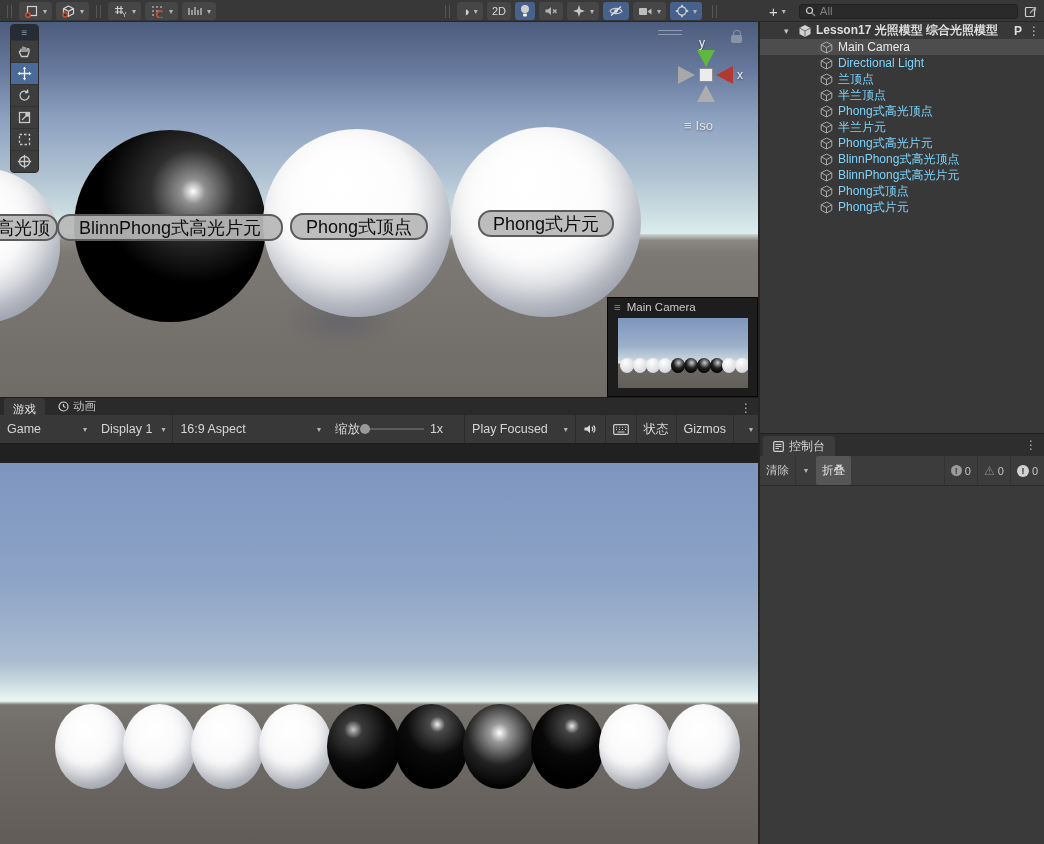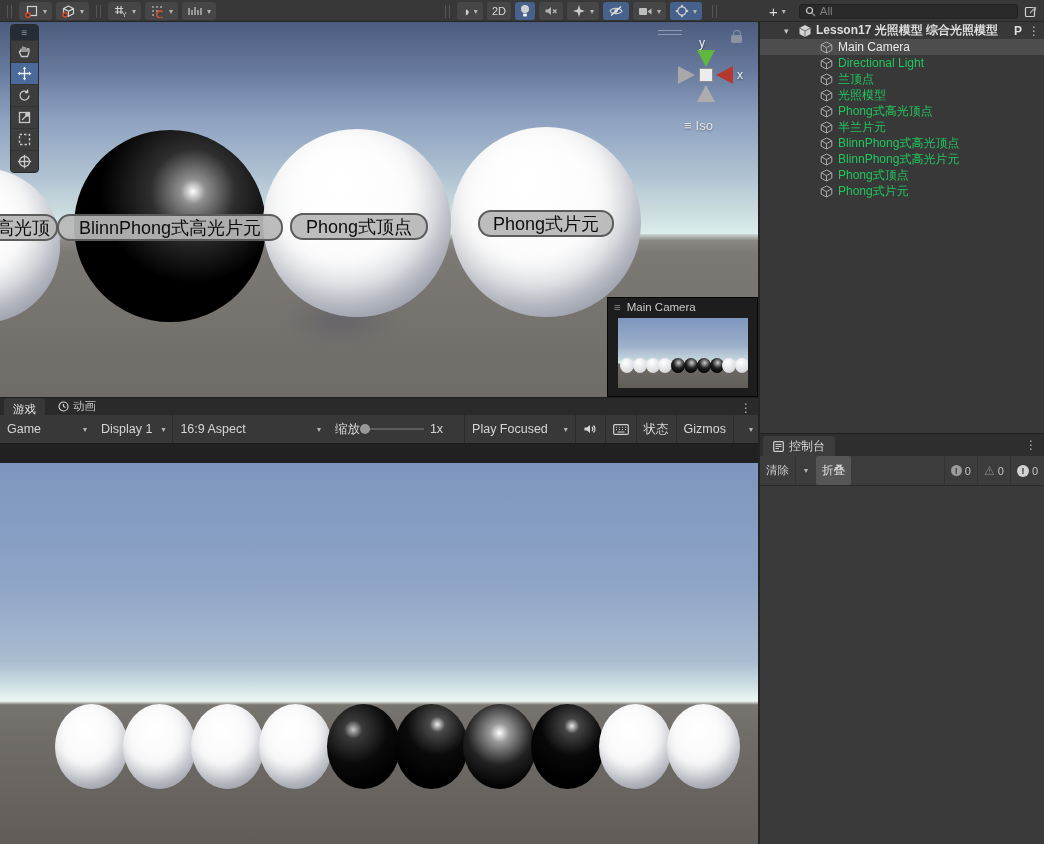--- a/index.html
+++ b/index.html
@@ -26,21 +26,21 @@
 
   
   #v-divider { position:absolute; left:758px; top:22px; width:2px; height:822px; background:#242424; }
   #hierarchy { position:absolute; left:760px; top:22px; width:284px; height:411px; background:#383838; overflow:hidden; }
   .hier-header { display:flex; align-items:center; height:17px; padding-left:24px; gap:4px;
     font-size:12px; font-weight:bold; color:#dedede; }
   .hier-header .caret { font-size:9px; color:#c2c2c2; width:10px; }
   .hier-header .suffix { margin-left:auto; }
   .hier-header .kebab { padding:0 4px 0 2px; color:#bdbdbd; font-weight:normal; }
   .hier-row { display:flex; align-items:center; height:16px; padding-left:60px; gap:5px;
-    font-size:12px; color:#22c55e; white-space:nowrap; }
+    font-size:12px; color:#7dd3fc; white-space:nowrap; }
   .hier-row.selected { background:#4d4d4d; color:#e8e8e8; }
   #h-divider { position:absolute; left:760px; top:433px; width:284px; height:1px; background:#202020; }
 
   
   #console { position:absolute; left:760px; top:434px; width:284px; height:410px;
     display:flex; flex-direction:column; background:#3a3a3a; }
   .console-tabbar { height:22px; background:#2e2e2e; display:flex; align-items:flex-end; }
   .console-tab { height:20px; margin-left:3px; background:#3c3c3c; border-radius:3px 3px 0 0;
     display:flex; align-items:center; gap:5px; padding:0 10px; font-size:12px; color:#d6d6d6; }
   .console-kebab { margin-left:auto; padding:0 7px 4px 0; color:#b8b8b8; font-size:12px; }
@@ -468,37 +468,43 @@
       <path d="M6.5 1 L11.8 3.8 V9.2 L6.5 12 L1.2 9.2 V3.8 Z M1.2 3.8 L6.5 6.6 L11.8 3.8 M6.5 6.6 V12" stroke="#a9a9a9" fill="none" stroke-width="1"></path>
     </svg>
     <span class="hier-label">兰顶点</span>
   </div>
 
 
   <div class="hier-row">
     <svg width="13" height="13" viewBox="0 0 13 13">
       <path d="M6.5 1 L11.8 3.8 V9.2 L6.5 12 L1.2 9.2 V3.8 Z M1.2 3.8 L6.5 6.6 L11.8 3.8 M6.5 6.6 V12" stroke="#a9a9a9" fill="none" stroke-width="1"></path>
     </svg>
-    <span class="hier-label">光照模型</span>
+    <span class="hier-label">半兰顶点</span>
   </div>
 
   <div class="hier-row">
     <svg width="13" height="13" viewBox="0 0 13 13">
       <path d="M6.5 1 L11.8 3.8 V9.2 L6.5 12 L1.2 9.2 V3.8 Z M1.2 3.8 L6.5 6.6 L11.8 3.8 M6.5 6.6 V12" stroke="#a9a9a9" fill="none" stroke-width="1"></path>
     </svg>
     <span class="hier-label">Phong式高光顶点</span>
   </div>
 
   <div class="hier-row">
     <svg width="13" height="13" viewBox="0 0 13 13">
       <path d="M6.5 1 L11.8 3.8 V9.2 L6.5 12 L1.2 9.2 V3.8 Z M1.2 3.8 L6.5 6.6 L11.8 3.8 M6.5 6.6 V12" stroke="#a9a9a9" fill="none" stroke-width="1"></path>
     </svg>
     <span class="hier-label">半兰片元</span>
   </div>
 
+  <div class="hier-row">
+    <svg width="13" height="13" viewBox="0 0 13 13">
+      <path d="M6.5 1 L11.8 3.8 V9.2 L6.5 12 L1.2 9.2 V3.8 Z M1.2 3.8 L6.5 6.6 L11.8 3.8 M6.5 6.6 V12" stroke="#a9a9a9" fill="none" stroke-width="1"></path>
+    </svg>
+    <span class="hier-label">Phong式高光片元</span>
+  </div>
 
   <div class="hier-row">
     <svg width="13" height="13" viewBox="0 0 13 13">
       <path d="M6.5 1 L11.8 3.8 V9.2 L6.5 12 L1.2 9.2 V3.8 Z M1.2 3.8 L6.5 6.6 L11.8 3.8 M6.5 6.6 V12" stroke="#a9a9a9" fill="none" stroke-width="1"></path>
     </svg>
     <span class="hier-label">BlinnPhong式高光顶点</span>
   </div>
 
   <div class="hier-row">
     <svg width="13" height="13" viewBox="0 0 13 13">

